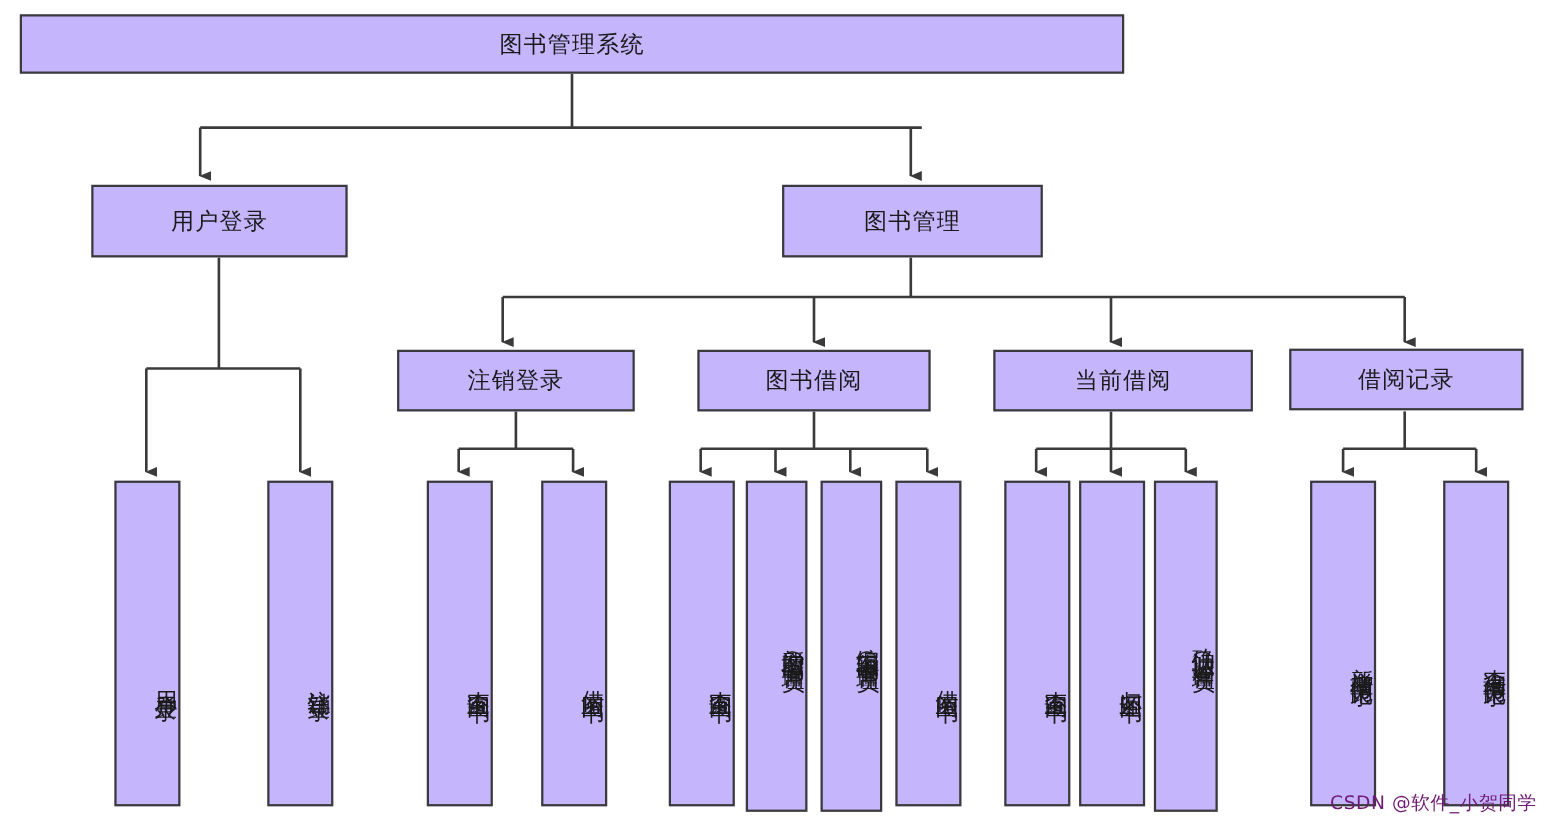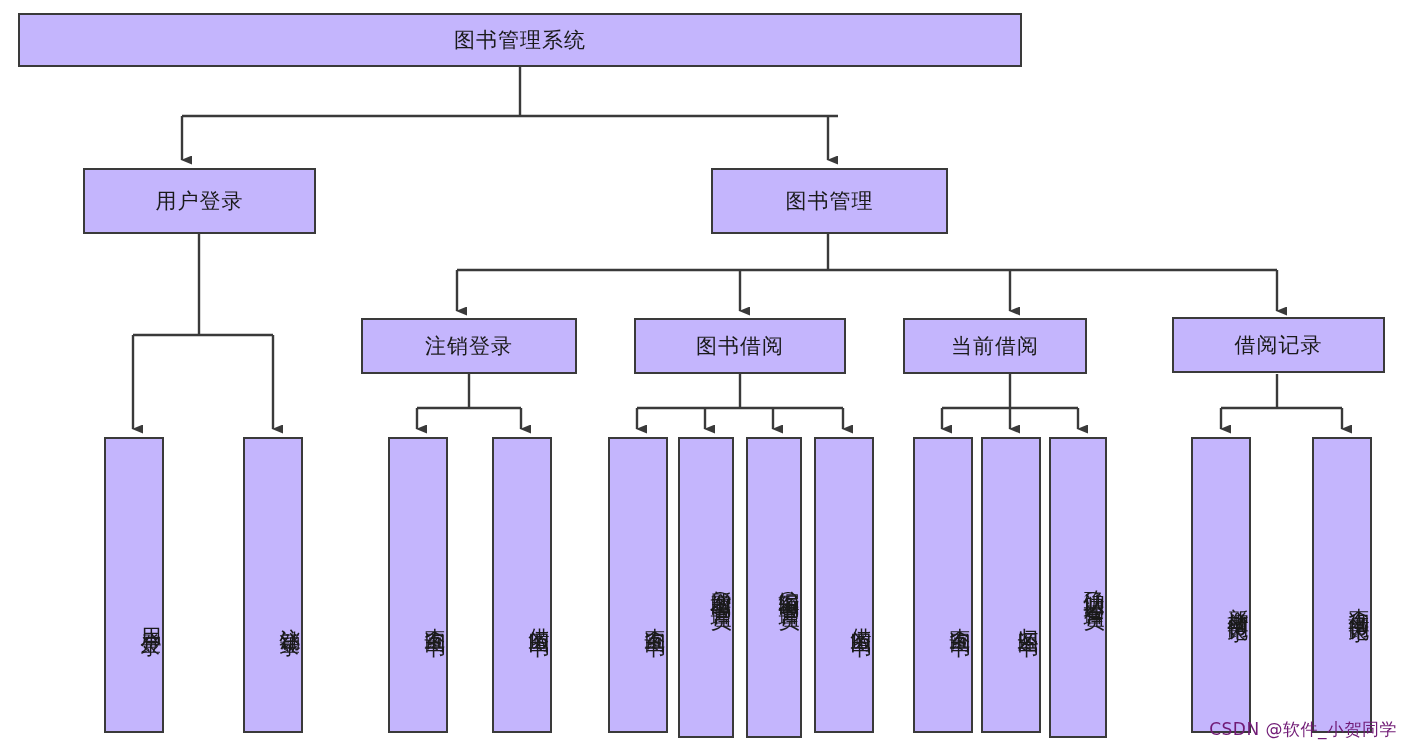--- a/index.html
+++ b/index.html
@@ -134,21 +134,21 @@
   <div class="node h" style="left:711px; top:168px; width:237px; height:66px;">
     <span class="label">图书管理</span>
   </div>
 
   <div class="node h" style="left:361px; top:318px; width:216px; height:56px;">
     <span class="label">注销登录</span>
   </div>
   <div class="node h" style="left:634px; top:318px; width:212px; height:56px;">
     <span class="label">图书借阅</span>
   </div>
-  <div class="node h" style="left:903px; top:318px; width:184px; height:56px;">
+  <div class="node h" style="left:903px; top:318px; width:236px; height:56px;">
     <span class="label">当前借阅</span>
   </div>
   <div class="node h" style="left:1172px; top:317px; width:213px; height:56px;">
     <span class="label">借阅记录</span>
   </div>
 
   <div class="node v" style="left:104px; top:437px; width:60px; height:296px; padding-top:70px;">
     <span class="label">用户登录</span>
   </div>
   <div class="node v" style="left:243px; top:437px; width:60px; height:296px; padding-top:70px;">

